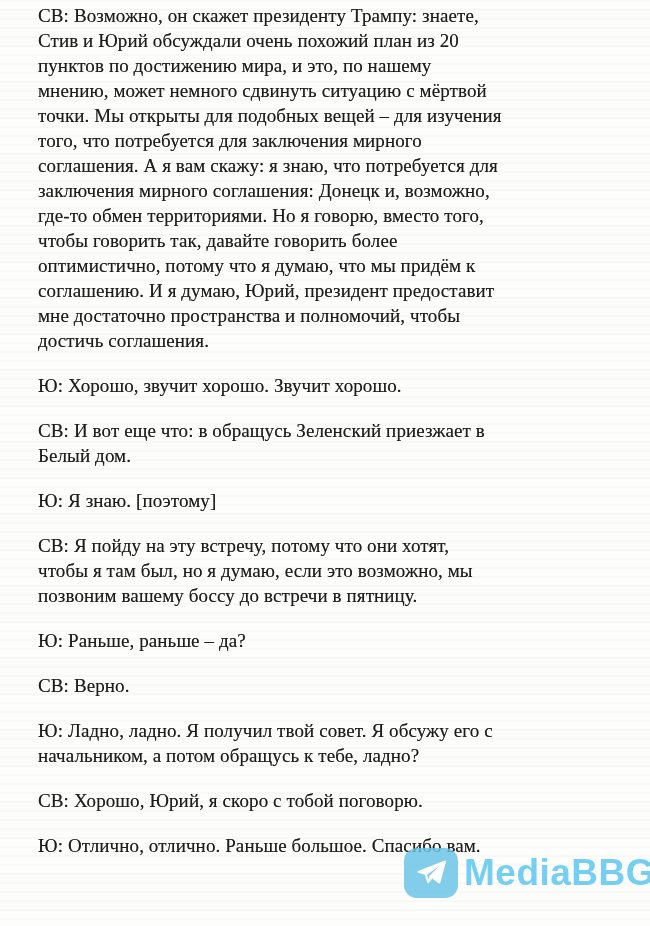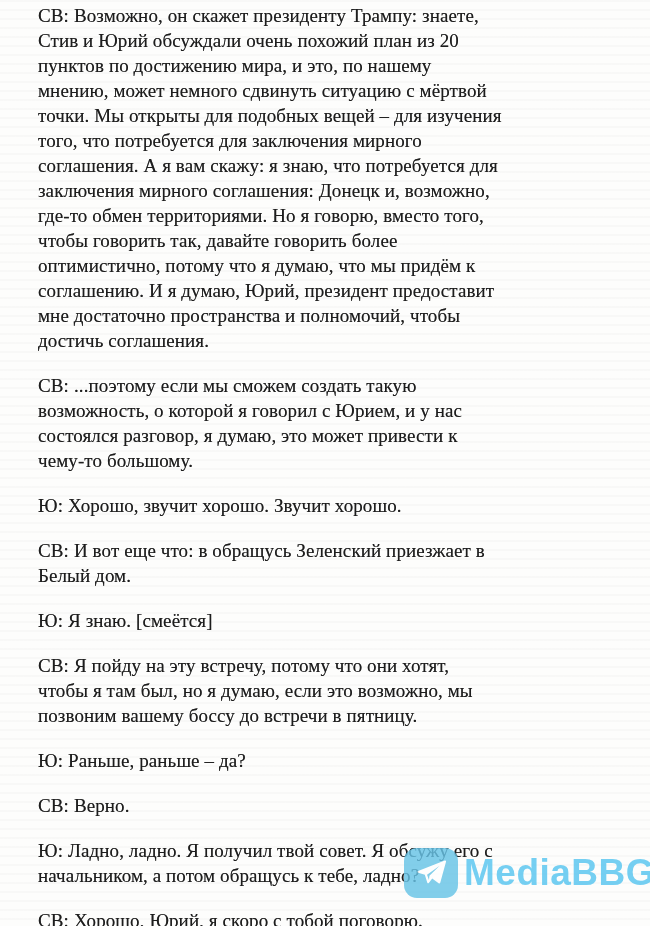--- a/index.html
+++ b/index.html
@@ -60,30 +60,27 @@
   }
 </style>
 </head>
 <body>
 
 <main class="page">
   <p class="para">
     <span class="speaker">СВ:</span><span>Возможно, он скажет президенту Трампу: знаете, Стив и Юрий обсуждали очень похожий план из 20 пунктов по достижению мира, и это, по нашему мнению, может немного сдвинуть ситуацию с мёртвой точки. Мы открыты для подобных вещей – для изучения того, что потребуется для заключения мирного соглашения. А я вам скажу: я знаю, что потребуется для заключения мирного соглашения: Донецк и, возможно, где-то обмен территориями. Но я говорю, вместо того, чтобы говорить так, давайте говорить более оптимистично, потому что я думаю, что мы придём к соглашению. И я думаю, Юрий, президент предоставит мне достаточно пространства и полномочий, чтобы достичь соглашения.</span>
   </p>
   <p class="para">
-    <span class="speaker">СВ:</span><span>...поэтому если мы сможем создать такую возможность, о которой я говорил с Юрием, и у нас состоялся разговор, я думаю, это может привести к чему-то большому.</span>
-  </p>
-  <p class="para">
     <span class="speaker">Ю:</span><span>Хорошо, звучит хорошо. Звучит хорошо.</span>
   </p>
   <p class="para">
     <span class="speaker">СВ:</span><span>И вот еще что: в обращусь Зеленский приезжает в Белый дом.</span>
   </p>
   <p class="para">
-    <span class="speaker">Ю:</span><span>Я знаю. [смеётся]</span>
+    <span class="speaker">Ю:</span><span>Я знаю. [поэтому]</span>
   </p>
   <p class="para">
     <span class="speaker">СВ:</span><span>Я пойду на эту встречу, потому что они хотят, чтобы я там был, но я думаю, если это возможно, мы позвоним вашему боссу до встречи в пятницу.</span>
   </p>
   <p class="para">
     <span class="speaker">Ю:</span><span>Раньше, раньше – да?</span>
   </p>
   <p class="para">
     <span class="speaker">СВ:</span><span>Верно.</span>
   </p>

